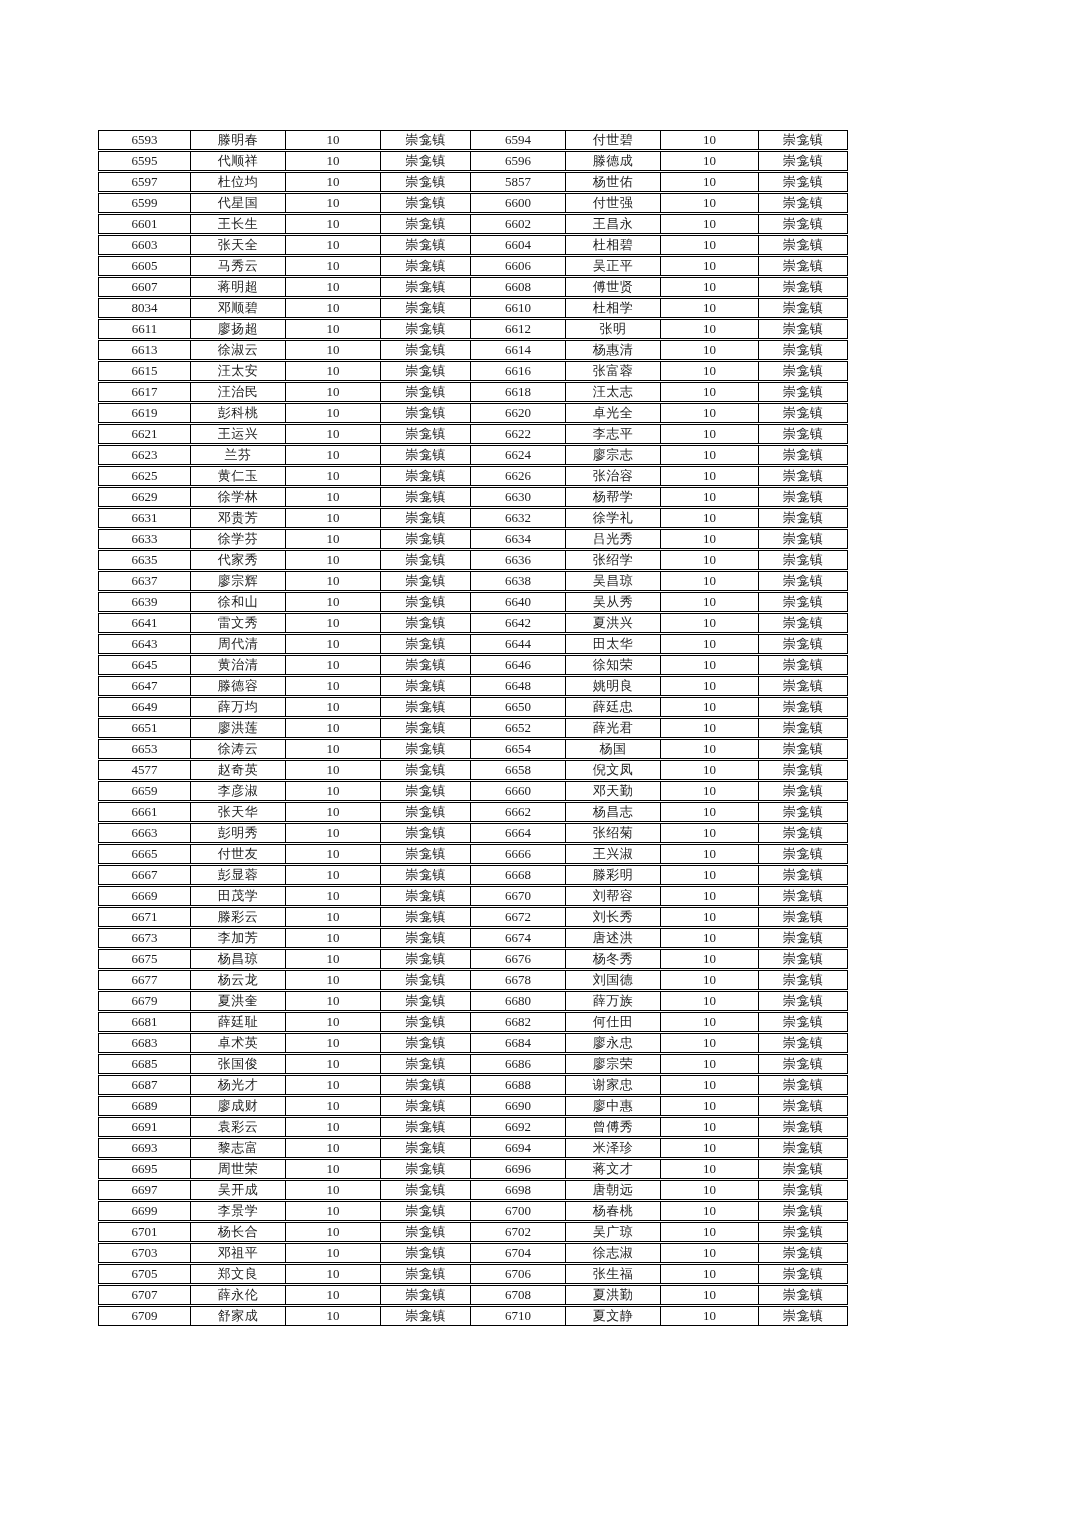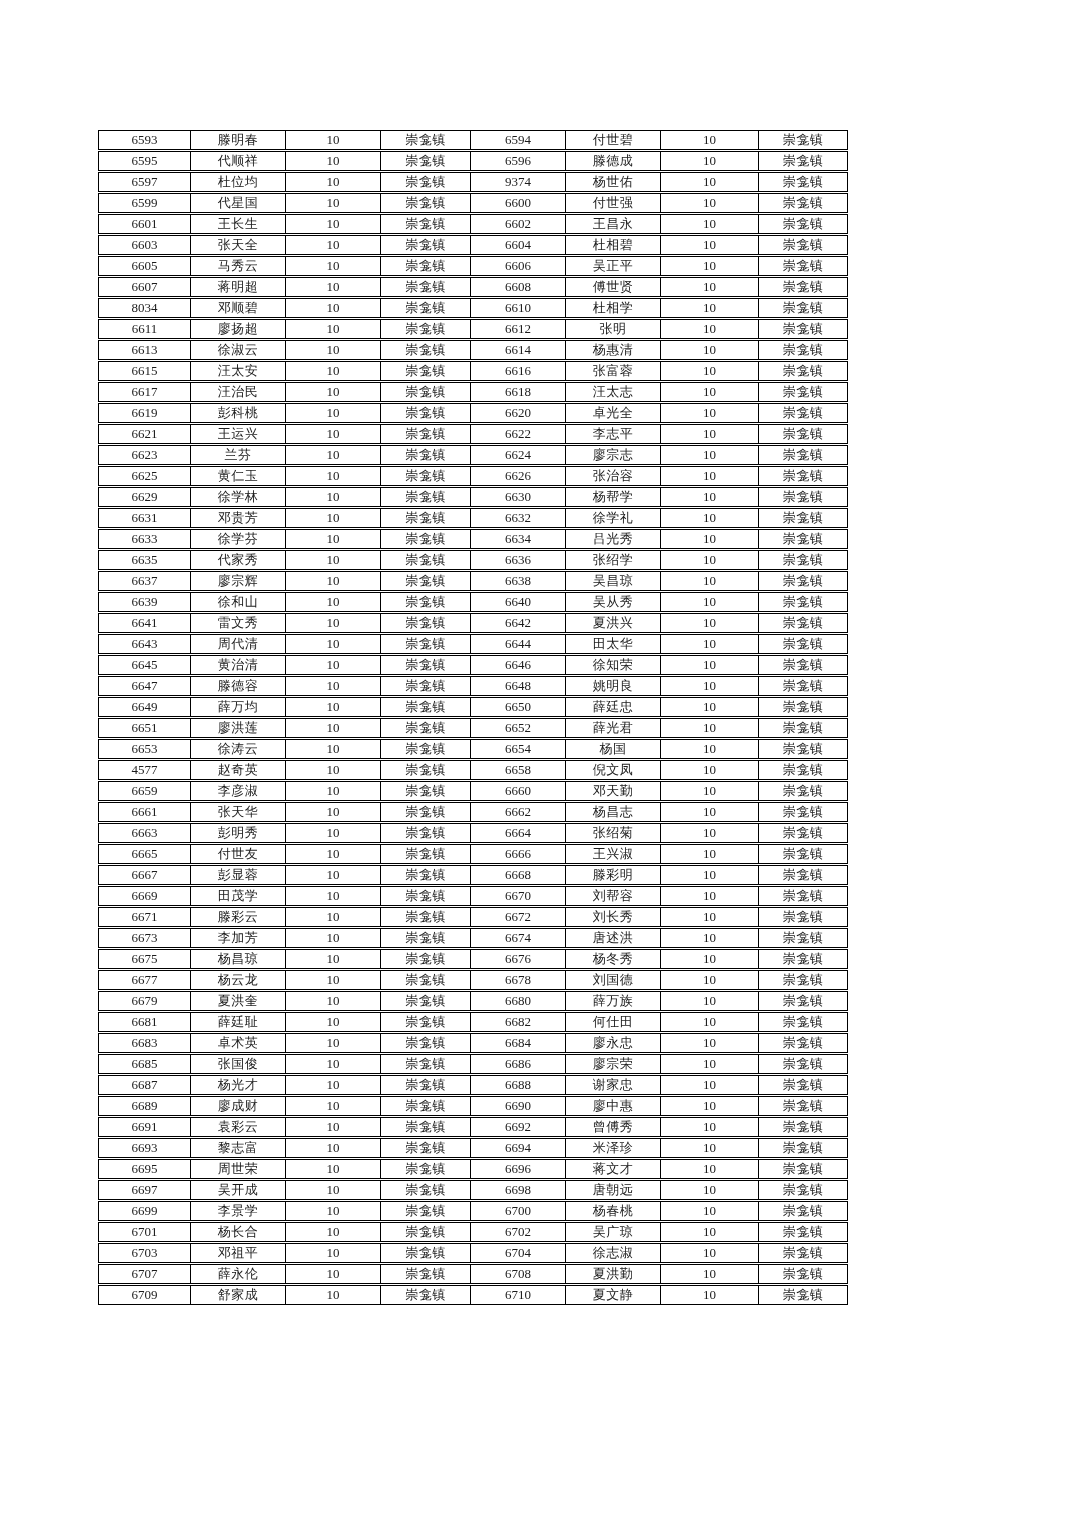--- a/index.html
+++ b/index.html
@@ -76,21 +76,21 @@
           <td class="num">6596</td>
           <td>滕德成</td>
           <td class="num">10</td>
           <td>崇龛镇</td>
         </tr>
         <tr>
           <td class="num">6597</td>
           <td>杜位均</td>
           <td class="num">10</td>
           <td>崇龛镇</td>
-          <td class="num">9374</td>
+          <td class="num">5857</td>
           <td>杨世佑</td>
           <td class="num">10</td>
           <td>崇龛镇</td>
         </tr>
         <tr>
           <td class="num">6599</td>
           <td>代星国</td>
           <td class="num">10</td>
           <td>崇龛镇</td>
           <td class="num">6600</td>
@@ -588,20 +588,30 @@
           <td class="num">10</td>
           <td>崇龛镇</td>
         </tr>
         <tr>
           <td class="num">6703</td>
           <td>邓祖平</td>
           <td class="num">10</td>
           <td>崇龛镇</td>
           <td class="num">6704</td>
           <td>徐志淑</td>
+          <td class="num">10</td>
+          <td>崇龛镇</td>
+        </tr>
+        <tr>
+          <td class="num">6705</td>
+          <td>郑文良</td>
+          <td class="num">10</td>
+          <td>崇龛镇</td>
+          <td class="num">6706</td>
+          <td>张生福</td>
           <td class="num">10</td>
           <td>崇龛镇</td>
         </tr>
         <tr>
           <td class="num">6707</td>
           <td>薛永伦</td>
           <td class="num">10</td>
           <td>崇龛镇</td>
           <td class="num">6708</td>
           <td>夏洪勤</td>

